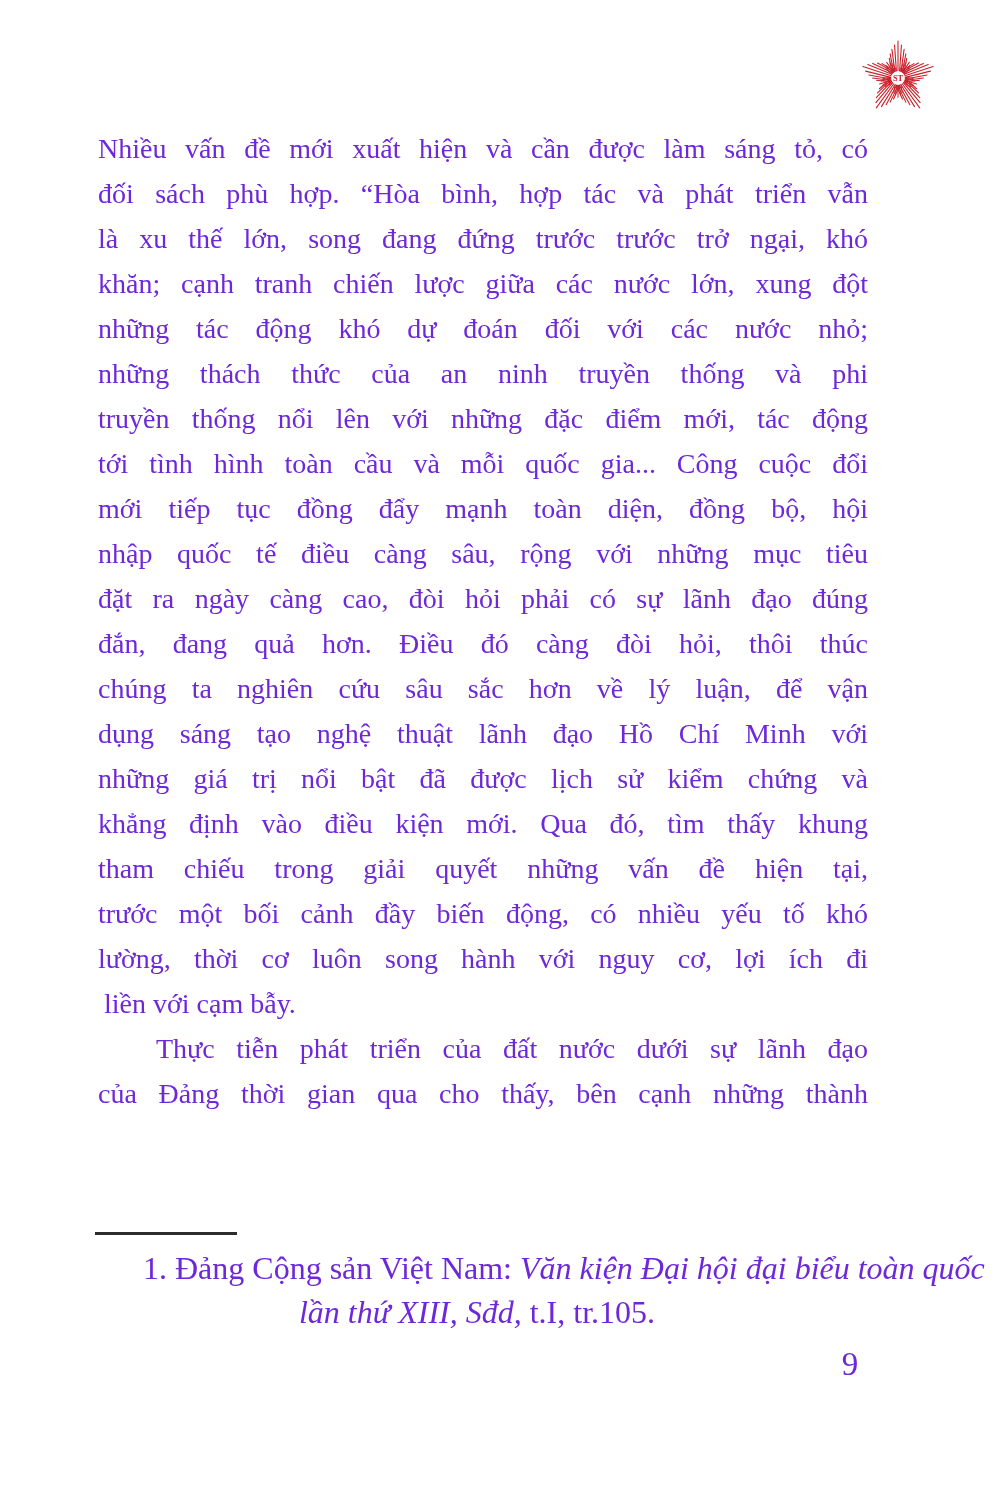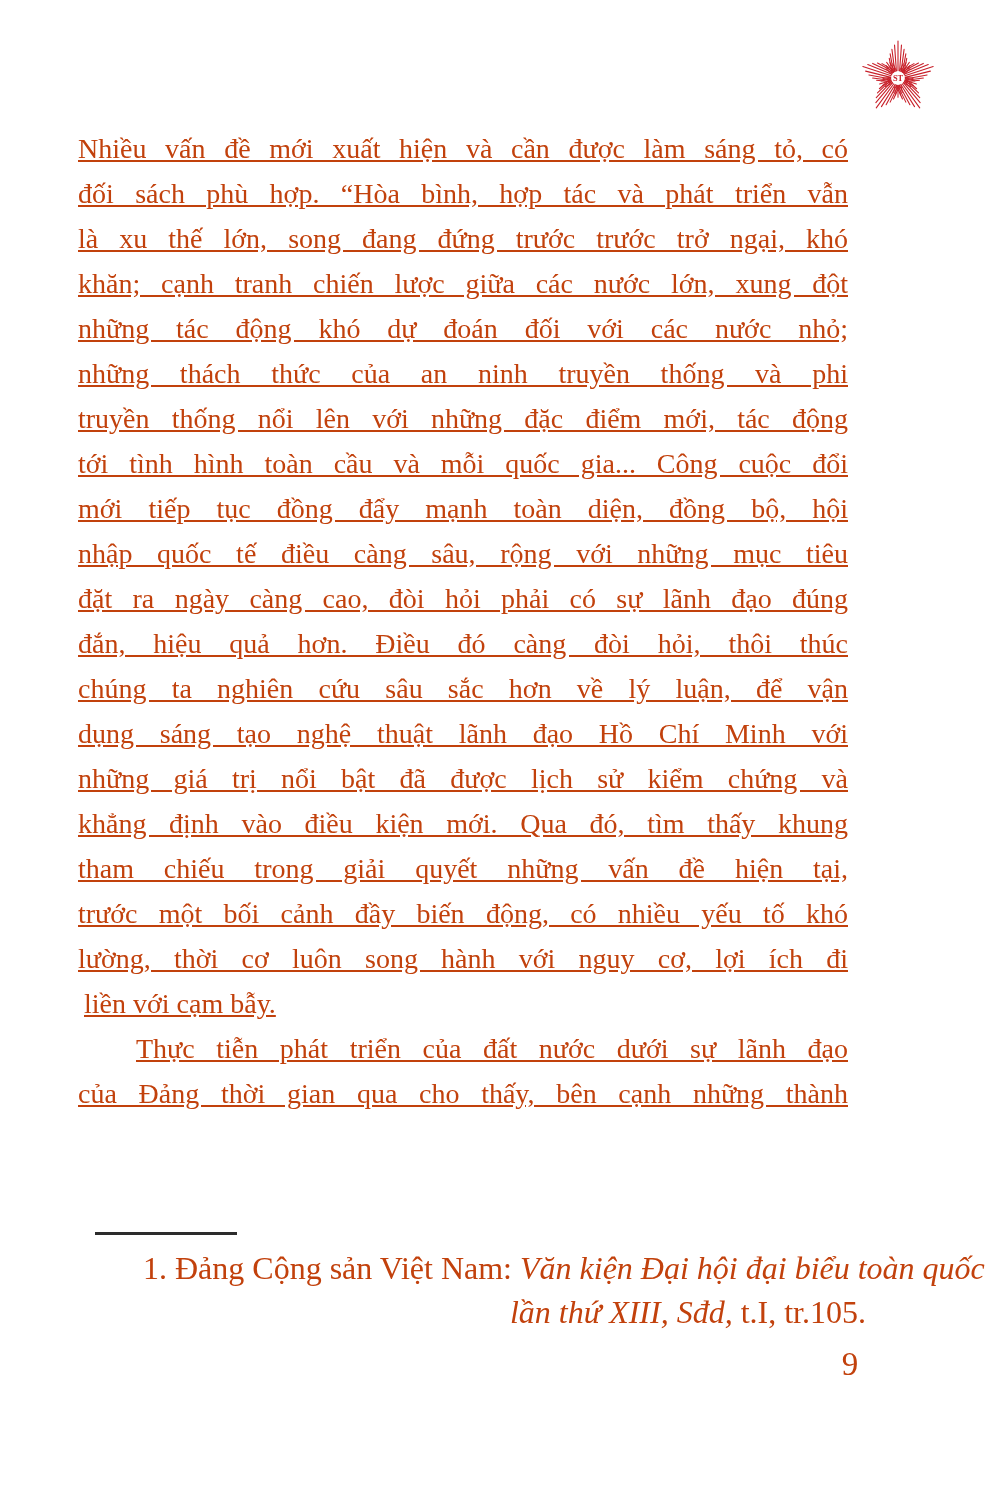--- a/index.html
+++ b/index.html
@@ -2,38 +2,37 @@
 <html><head>
 <meta charset="utf-8">
 <style>
   html, body { margin: 0; padding: 0; background: #ffffff; }
   .page {
     position: relative;
     width: 1000px;
     height: 1500px;
     background: #ffffff;
     font-family: "Liberation Serif", "DejaVu Serif", serif;
-    color: #c2410c;
+    color: #6d28d9;
     overflow: hidden;
   }
   .logo {
     position: absolute;
     left: 856px;
     top: 36px;
     width: 84px;
     height: 84px;
   }
   .body-text {
     position: absolute;
-    left: 78px;
+    left: 98px;
     top: 126px;
     width: 770px;
     font-size: 28px;
     line-height: 45px;
-    text-decoration: underline;
   }
   .text-line {
     text-align: justify;
     text-align-last: justify;
     white-space: nowrap;
     height: 45px;
   }
   .text-line.para-end {
     text-align-last: left;
     margin-left: 6px;
@@ -58,21 +57,21 @@
     line-height: 44px;
   }
   .footnote .fn-line1 {
     text-align: justify;
     text-align-last: justify;
     padding-left: 55px;
     height: 44px;
     white-space: nowrap;
   }
   .footnote .fn-line2 {
-    text-align: right;
+    text-align: center;
     height: 44px;
     white-space: nowrap;
   }
   .footnote .italic { font-style: italic; }
   .page-number {
     position: absolute;
     left: 830px;
     top: 1346px;
     width: 40px;
     font-size: 33px;
@@ -168,21 +167,21 @@
     <div class="text-line">đối sách phù hợp. “Hòa bình, hợp tác và phát triển vẫn</div>
     <div class="text-line">là xu thế lớn, song đang đứng trước trước trở ngại, khó</div>
     <div class="text-line">khăn; cạnh tranh chiến lược giữa các nước lớn, xung đột</div>
     <div class="text-line">những tác động khó dự đoán đối với các nước nhỏ;</div>
     <div class="text-line">những thách thức của an ninh truyền thống và phi</div>
     <div class="text-line">truyền thống nổi lên với những đặc điểm mới, tác động</div>
     <div class="text-line">tới tình hình toàn cầu và mỗi quốc gia... Công cuộc đổi</div>
     <div class="text-line">mới tiếp tục đồng đẩy mạnh toàn diện, đồng bộ, hội</div>
     <div class="text-line">nhập quốc tế điều càng sâu, rộng với những mục tiêu</div>
     <div class="text-line">đặt ra ngày càng cao, đòi hỏi phải có sự lãnh đạo đúng</div>
-    <div class="text-line">đắn, hiệu quả hơn. Điều đó càng đòi hỏi, thôi thúc</div>
+    <div class="text-line">đắn, đang quả hơn. Điều đó càng đòi hỏi, thôi thúc</div>
     <div class="text-line">chúng ta nghiên cứu sâu sắc hơn về lý luận, để vận</div>
     <div class="text-line">dụng sáng tạo nghệ thuật lãnh đạo Hồ Chí Minh với</div>
     <div class="text-line">những giá trị nổi bật đã được lịch sử kiểm chứng và</div>
     <div class="text-line">khẳng định vào điều kiện mới. Qua đó, tìm thấy khung</div>
     <div class="text-line">tham chiếu trong giải quyết những vấn đề hiện tại,</div>
     <div class="text-line">trước một bối cảnh đầy biến động, có nhiều yếu tố khó</div>
     <div class="text-line">lường, thời cơ luôn song hành với nguy cơ, lợi ích đi</div>
     <div class="text-line para-end">liền với cạm bẫy.</div>
     <div class="text-line indent">Thực tiễn phát triển của đất nước dưới sự lãnh đạo</div>
     <div class="text-line">của Đảng thời gian qua cho thấy, bên cạnh những thành</div>

